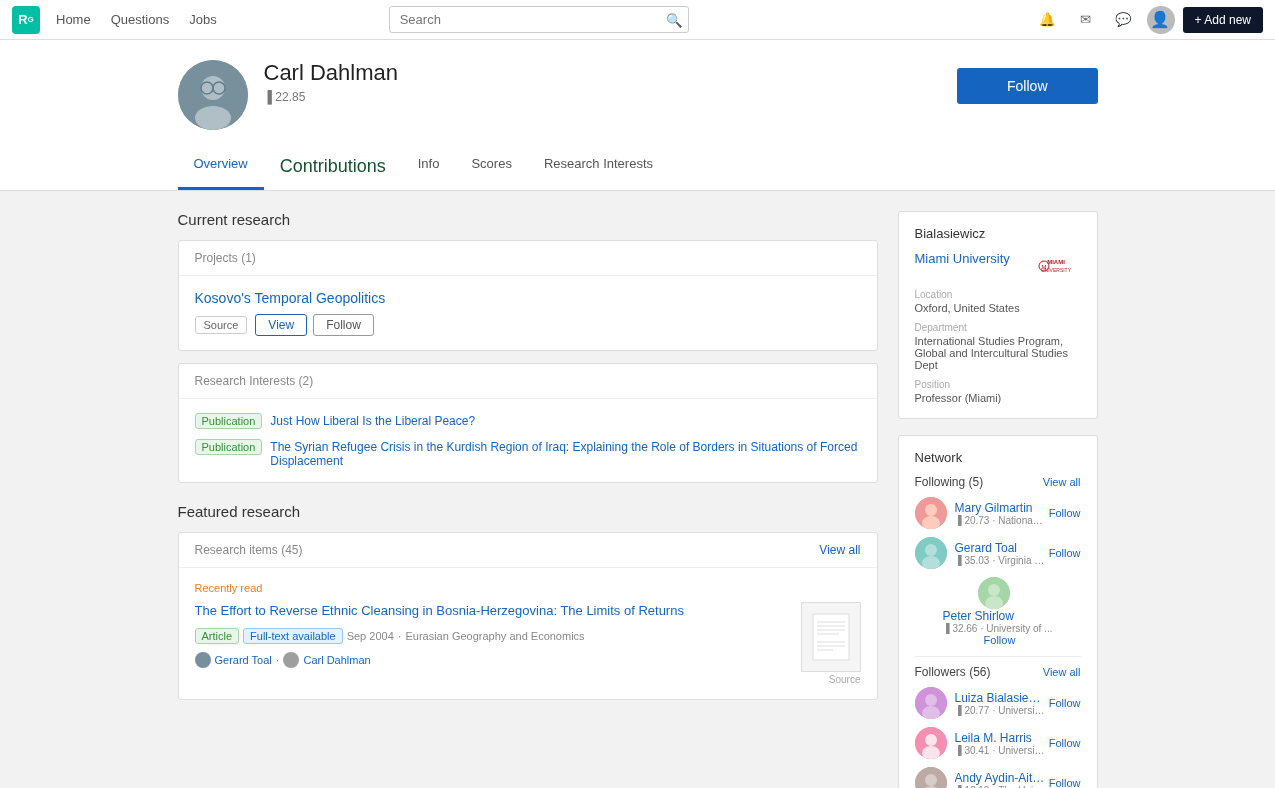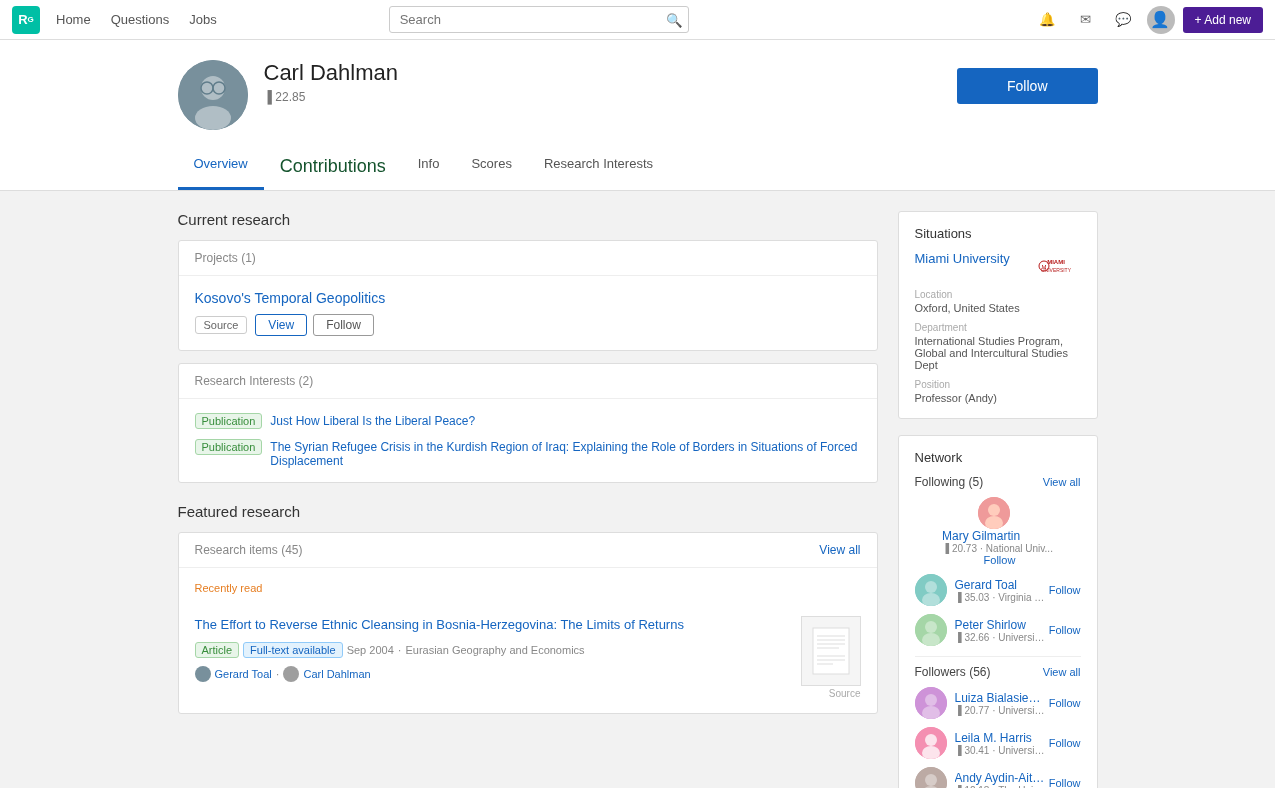--- a/index.html
+++ b/index.html
@@ -22,21 +22,21 @@
     <input type="text" style="width: 300px; border: 1px solid rgb(204, 204, 204); border-radius: 3px; padding: 5px 30px 5px 10px; font-size: 13px; outline: none; color: rgb(153, 153, 153);" placeholder="Search">
     <button style="position:absolute;right:6px;top:50%;transform:translateY(-50%);background:none;border:none;cursor:pointer;color:#999;">🔍</button>
   </div>
   <div style="display:flex;align-items:center;gap:8px;margin-left:auto;">
     <button style="background:none;border:none;cursor:pointer;color:#666;width:30px;height:30px;display:flex;align-items:center;justify-content:center;border-radius:50%;">🔔</button>
     <button style="background:none;border:none;cursor:pointer;color:#666;width:30px;height:30px;display:flex;align-items:center;justify-content:center;border-radius:50%;">✉</button>
     <button style="background:none;border:none;cursor:pointer;color:#666;width:30px;height:30px;display:flex;align-items:center;justify-content:center;border-radius:50%;">💬</button>
     <div style="width:28px;height:28px;border-radius:50%;background:#bbb;overflow:hidden;cursor:pointer;display:flex;align-items:center;justify-content:center;">
       <span style="font-size:16px;">👤</span>
     </div>
-    <button style="background:#4c1d95;color:#fff;border:none;border-radius:3px;padding:6px 12px;font-size:12px;cursor:pointer;display:flex;align-items:center;gap:5px;white-space:nowrap;">+ Add new</button>
+    <button style="background:#0f172a;color:#fff;border:none;border-radius:3px;padding:6px 12px;font-size:12px;cursor:pointer;display:flex;align-items:center;gap:5px;white-space:nowrap;">+ Add new</button>
   </div>
 </nav>
 
 <div style="background:#fff;border-bottom:1px solid #ddd;">
   <div style="max-width:960px;margin:0 auto;padding:20px 20px 0;">
     <div style="display:flex;align-items:flex-start;">
       <div style="width:70px;height:70px;border-radius:50%;overflow:hidden;flex-shrink:0;background:#78909c;display:flex;align-items:center;justify-content:center;">
         <svg width="70" height="70" viewBox="0 0 70 70" xmlns="http://www.w3.org/2000/svg">
           <circle cx="35" cy="35" r="35" fill="#78909c"></circle>
           <circle cx="35" cy="28" r="12" fill="#b0bec5"></circle>
@@ -100,21 +100,21 @@
       </div>
     </div>
 
     <div style="font-size:15px;font-weight:500;color:#333;margin-bottom:12px;">Featured research</div>
     <div style="background:#fff;border:1px solid #ddd;border-radius:3px;overflow:hidden;">
       <div style="display:flex;justify-content:space-between;align-items:center;padding:10px 16px;border-bottom:1px solid #eee;">
         <span style="color:#888;font-size:12px;">Research items (45)</span>
         <a href="#" style="color:#1565c0;font-size:12px;text-decoration:none;">View all</a>
       </div>
       <div style="padding:14px 16px;">
-        <div style="color:#e67e22;font-size:11px;margin-bottom:22px;">Recently read</div>
+        <div style="color:#e67e22;font-size:11px;margin-bottom:8px;">Recently read</div>
         <div style="display:flex;gap:10px;align-items:flex-start;">
           <div style="flex:1;">
             <div style="font-size:13px;font-weight:500;color:#1565c0;margin-bottom:8px;cursor:pointer;line-height:1.4;">The Effort to Reverse Ethnic Cleansing in Bosnia-Herzegovina: The Limits of Returns</div>
             <div style="font-size:11px;color:#888;margin-bottom:8px;display:flex;align-items:center;flex-wrap:wrap;gap:4px;">
               <span style="background:#e8f5e9;color:#388e3c;border:1px solid #a5d6a7;border-radius:3px;padding:1px 6px;">Article</span>
               <span style="background:#e3f2fd;color:#1565c0;border:1px solid #90caf9;border-radius:3px;padding:1px 6px;">Full-text available</span>
               <span>Sep 2004</span>
               <span>·</span>
               <span>Eurasian Geography and Economics</span>
             </div>
@@ -142,50 +142,50 @@
             <div style="font-size:10px;color:#aaa;text-align:right;margin-top:2px;">Source</div>
           </div>
         </div>
       </div>
     </div>
   </div>
 
   <div style="width:200px;flex-shrink:0;">
 
     <div style="background:#fff;border:1px solid #ddd;border-radius:3px;margin-bottom:16px;padding:14px 16px;">
-      <div style="font-size:13px;font-weight:500;color:#333;margin-bottom:10px;">Situations</div>
+      <div style="font-size:13px;font-weight:500;color:#333;margin-bottom:10px;">Bialasiewicz</div>
       <div style="display:flex;justify-content:space-between;align-items:flex-start;">
         <a href="#" style="font-size:13px;font-weight:500;color:#1565c0;text-decoration:none;">Miami University</a>
         <div style="width:50px;height:30px;display:flex;align-items:center;justify-content:center;flex-shrink:0;margin-left:8px;">
           <svg width="48" height="28" viewBox="0 0 48 28" xmlns="http://www.w3.org/2000/svg">
             <rect width="48" height="28" fill="#fff"></rect>
             <text x="24" y="12" text-anchor="middle" font-size="6" font-weight="bold" fill="#b71c1c">MIAMI</text>
             <text x="24" y="20" text-anchor="middle" font-size="5" fill="#b71c1c">UNIVERSITY</text>
             <circle cx="12" cy="14" r="5" fill="none" stroke="#b71c1c" stroke-width="1"></circle>
             <text x="12" y="17" text-anchor="middle" font-size="6" fill="#b71c1c">M</text>
           </svg>
         </div>
       </div>
       <div style="font-size:10px;color:#aaa;margin-top:8px;margin-bottom:2px;">Location</div>
       <div style="font-size:11px;color:#555;">Oxford, United States</div>
       <div style="font-size:10px;color:#aaa;margin-top:8px;margin-bottom:2px;">Department</div>
       <div style="font-size:11px;color:#555;">International Studies Program, Global and Intercultural Studies Dept</div>
       <div style="font-size:10px;color:#aaa;margin-top:8px;margin-bottom:2px;">Position</div>
-      <div style="font-size:11px;color:#555;">Professor (Andy)</div>
+      <div style="font-size:11px;color:#555;">Professor (Miami)</div>
     </div>
 
     <div style="background:#fff;border:1px solid #ddd;border-radius:3px;padding:14px 16px;">
       <div style="font-size:13px;font-weight:500;color:#333;margin-bottom:10px;">Network</div>
 
       <div style="display:flex;justify-content:space-between;align-items:center;margin-bottom:8px;">
         <span style="font-size:12px;font-weight:500;color:#444;">Following (5)</span>
         <a href="#" style="font-size:11px;color:#1565c0;text-decoration:none;">View all</a>
       </div>
 
-      <div style="display:flex;align-items:center;margin-bottom:8px;flex-direction:column;">
+      <div style="display:flex;align-items:center;margin-bottom:8px;">
         <div style="width:32px;height:32px;border-radius:50%;background:#ef9a9a;overflow:hidden;flex-shrink:0;margin-right:8px;display:flex;align-items:center;justify-content:center;">
           <svg width="32" height="32" viewBox="0 0 32 32">
               <circle cx="16" cy="16" r="16" fill="#ef9a9a"></circle>
               <circle cx="16" cy="13" r="6" fill="#ffccbc"></circle>
               <ellipse cx="16" cy="26" rx="9" ry="7" fill="#ffccbc"></ellipse>
             </svg>
         </div>
         <div style="flex:1;min-width:0;">
           <div style="font-size:12px;font-weight:500;color:#1565c0;cursor:pointer;white-space:nowrap;overflow:hidden;text-overflow:ellipsis;">Mary Gilmartin</div>
           <div style="font-size:10px;color:#888;white-space:nowrap;overflow:hidden;text-overflow:ellipsis;">▐ <span>20.73</span> · <span>National Univ...</span></div>
@@ -201,21 +201,21 @@
               <ellipse cx="16" cy="26" rx="9" ry="7" fill="#b2dfdb"></ellipse>
             </svg>
         </div>
         <div style="flex:1;min-width:0;">
           <div style="font-size:12px;font-weight:500;color:#1565c0;cursor:pointer;white-space:nowrap;overflow:hidden;text-overflow:ellipsis;">Gerard Toal</div>
           <div style="font-size:10px;color:#888;white-space:nowrap;overflow:hidden;text-overflow:ellipsis;">▐ <span>35.03</span> · <span>Virginia Polyt...</span></div>
         </div>
         <a href="#" style="color:#1565c0;font-size:11px;cursor:pointer;flex-shrink:0;margin-left:4px;text-decoration:none;">Follow</a>
       </div>
 
-      <div style="display:flex;align-items:center;margin-bottom:10px;">
+      <div style="display:flex;align-items:center;margin-bottom:10px;flex-direction:column;">
         <div style="width:32px;height:32px;border-radius:50%;background:#a5d6a7;overflow:hidden;flex-shrink:0;margin-right:8px;display:flex;align-items:center;justify-content:center;">
           <svg width="32" height="32" viewBox="0 0 32 32">
               <circle cx="16" cy="16" r="16" fill="#a5d6a7"></circle>
               <circle cx="16" cy="13" r="6" fill="#c8e6c9"></circle>
               <ellipse cx="16" cy="26" rx="9" ry="7" fill="#c8e6c9"></ellipse>
             </svg>
         </div>
         <div style="flex:1;min-width:0;">
           <div style="font-size:12px;font-weight:500;color:#1565c0;cursor:pointer;white-space:nowrap;overflow:hidden;text-overflow:ellipsis;">Peter Shirlow</div>
           <div style="font-size:10px;color:#888;white-space:nowrap;overflow:hidden;text-overflow:ellipsis;">▐ <span>32.66</span> · <span>University of ...</span></div>

